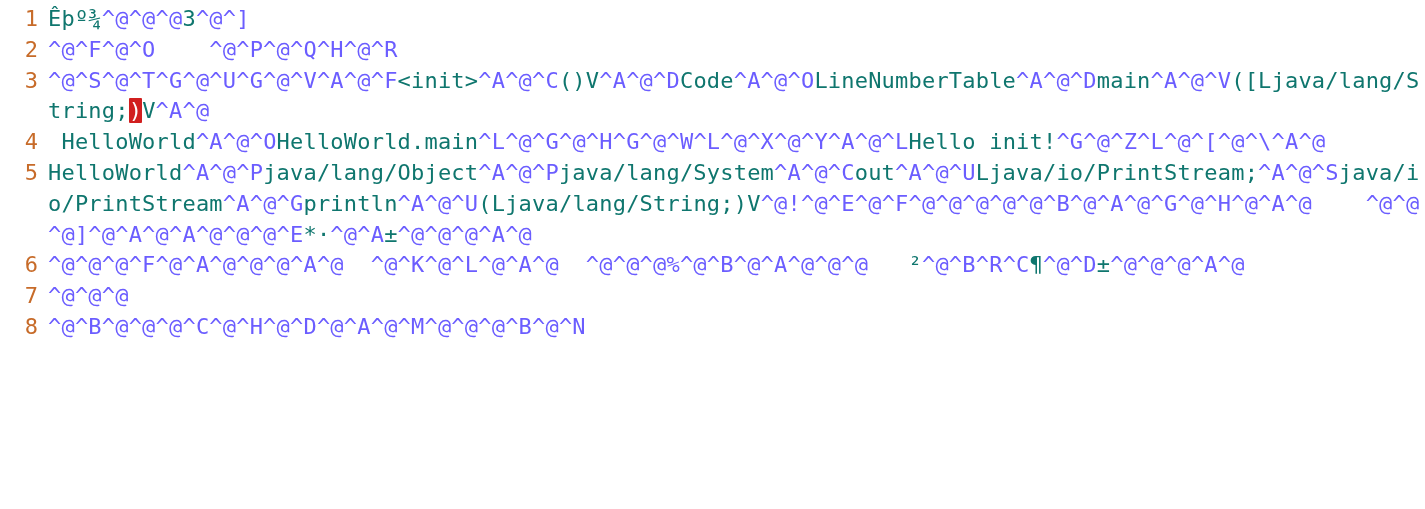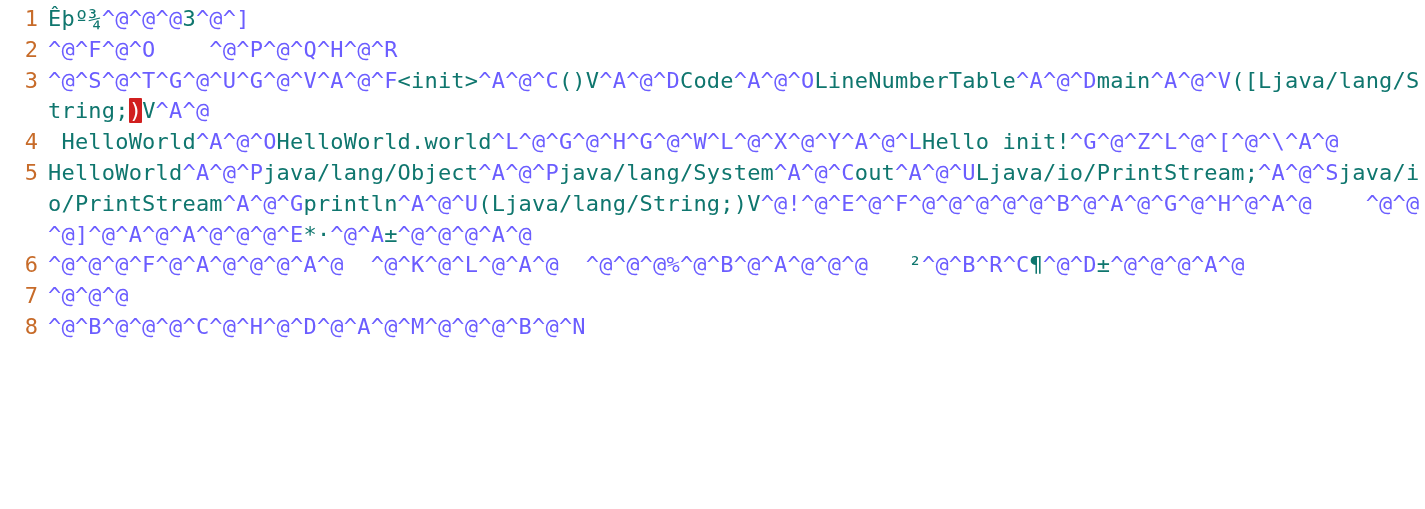--- a/index.html
+++ b/index.html
@@ -57,21 +57,21 @@
     <div class="code"><span class="c">^@^F^@^O</span><span class="t">    </span><span class="c">^@^P^@^Q^H^@^R</span></div>
   </div>
 
   <div class="row">
     <div class="gutter">3</div>
     <div class="code"><span class="c">^@^S^@^T^G^@^U^G^@^V^A^@^F</span><span class="t">&lt;init&gt;</span><span class="c">^A^@^C</span><span class="t">()V</span><span class="c">^A^@^D</span><span class="t">Code</span><span class="c">^A^@^O</span><span class="t">LineNumberTable</span><span class="c">^A^@^D</span><span class="t">main</span><span class="c">^A^@^V</span><span class="t">([Ljava/lang/String;</span><span class="hl">)</span><span class="t">V</span><span class="c">^A^@</span></div>
   </div>
 
   <div class="row">
     <div class="gutter">4</div>
-    <div class="code"><span class="t"> </span><span class="t">HelloWorld</span><span class="c">^A^@^O</span><span class="t">HelloWorld.world</span><span class="c">^L^@^G^@^H^G^@^W^L^@^X^@^Y^A^@^L</span><span class="t">Hello init!</span><span class="c">^G^@^Z^L^@^[^@^\^A^@</span></div>
+    <div class="code"><span class="t"> </span><span class="t">HelloWorld</span><span class="c">^A^@^O</span><span class="t">HelloWorld.main</span><span class="c">^L^@^G^@^H^G^@^W^L^@^X^@^Y^A^@^L</span><span class="t">Hello init!</span><span class="c">^G^@^Z^L^@^[^@^\^A^@</span></div>
   </div>
 
   <div class="row">
     <div class="gutter">5</div>
     <div class="code"><span class="t">HelloWorld</span><span class="c">^A^@^P</span><span class="t">java/lang/Object</span><span class="c">^A^@^P</span><span class="t">java/lang/System</span><span class="c">^A^@^C</span><span class="t">out</span><span class="c">^A^@^U</span><span class="t">Ljava/io/PrintStream;</span><span class="c">^A^@^S</span><span class="t">java/io/PrintStream</span><span class="c">^A^@^G</span><span class="t">println</span><span class="c">^A^@^U</span><span class="t">(Ljava/lang/String;)V</span><span class="c">^@!^@^E^@^F^@^@^@^@^@^B^@^A^@^G^@^H^@^A^@</span><span class="t">    </span><span class="c">^@^@^@]^@^A^@^A^@^@^@^E</span><span class="t">*·</span><span class="c">^@^A</span><span class="t">±</span><span class="c">^@^@^@^A^@</span></div>
   </div>
 
   <div class="row">
     <div class="gutter">6</div>
     <div class="code"><span class="c">^@^@^@^F^@^A^@^@^@^A^@</span><span class="t">  </span><span class="c">^@^K^@^L^@^A^@</span><span class="t">  </span><span class="c">^@^@^@%^@^B^@^A^@^@^@</span><span class="t">   </span><span class="t">²</span><span class="c">^@^B^R^C</span><span class="t">¶</span><span class="c">^@^D</span><span class="t">±</span><span class="c">^@^@^@^A^@</span></div>

